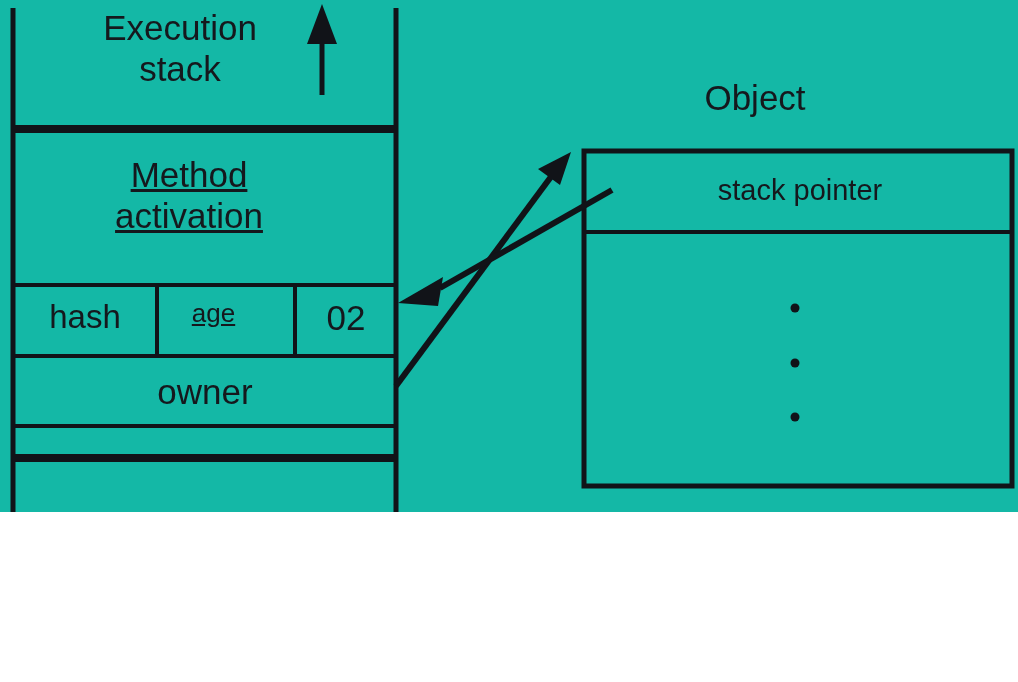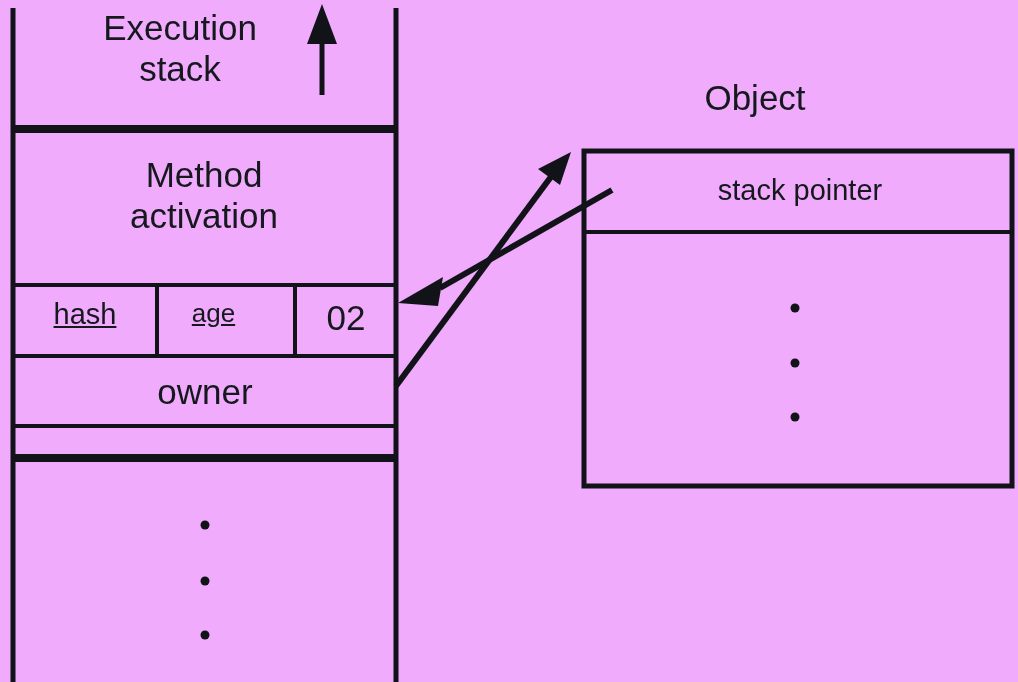--- a/index.html
+++ b/index.html
@@ -7,22 +7,22 @@
     padding: 0;
     background: #ffffff;
   }
   body {
     font-family: "Liberation Sans", sans-serif;
     color: #111318;
   }
   #canvas {
     position: relative;
     width: 1018px;
-    height: 682px;
-    background: #f0abfc;
+    height: 512px;
+    background: #14b8a6;
     overflow: hidden;
   }
   .svg-layer {
     position: absolute;
     left: 0;
     top: 0;
     width: 1018px;
     height: 682px;
   }
   .label {
@@ -33,31 +33,31 @@
     white-space: pre-line;
     user-select: none;
   }
   #exec-stack-label {
     left: 60px;
     top: 8px;
     width: 240px;
     font-size: 35px;
   }
   #method-activation-label {
-    left: 24px;
+    left: 9px;
     top: 155px;
     width: 360px;
     font-size: 35px;
+    text-decoration: underline;
   }
   #cell-hash-label {
     left: 14px;
     top: 298px;
     width: 142px;
-    font-size: 29px;
-    text-decoration: underline;
+    font-size: 33px;
   }
   #cell-age-label {
     left: 145px;
     top: 298px;
     width: 137px;
     font-size: 26px;
     text-decoration: underline;
   }
   #cell-flag-label {
     left: 296px;

